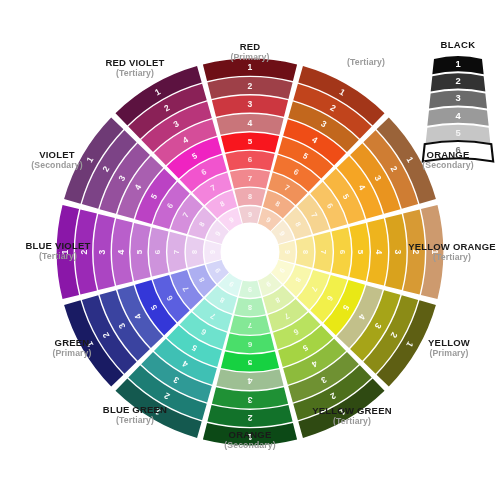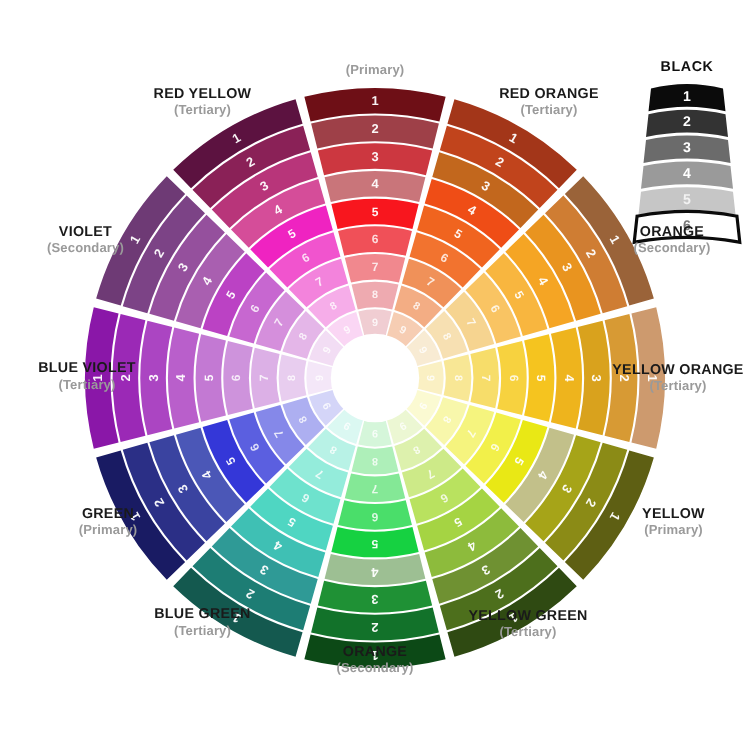--- a/index.html
+++ b/index.html
@@ -314,24 +314,24 @@
         <path d="M 427.3333333333333 127.8 Q 458 121.8 488.6666666666667 127.8 L 490.3333333333333 143 Q 458 137 425.6666666666667 143 Z" fill="#c6c6c6" stroke="none"></path>
         <text x="458" y="135.8" text-anchor="middle" font-family="&quot;Liberation Sans&quot;, sans-serif" font-size="9.4" font-weight="bold" fill="#f2f2f2">5</text>
         <path d="M 425.6666666666667 145 Q 458 139 490.3333333333333 145 L 492 160.2 Q 458 154.2 424 160.2 Z" fill="#ffffff" stroke="none"></path>
         <path d="M 425.6666666666667 145 Q 458 139 490.3333333333333 145 L 492 160.2 Q 458 154.2 424 160.2 Z" fill="none" stroke="#0b0b0b" stroke-width="4.2"></path>
         <path d="M 425.6666666666667 145 Q 458 139 490.3333333333333 145 L 492 160.2 Q 458 154.2 424 160.2 Z" fill="#ffffff" stroke="none"></path>
         <text x="458" y="153" text-anchor="middle" font-family="&quot;Liberation Sans&quot;, sans-serif" font-size="9.4" font-weight="bold" fill="#777777">6</text>
       </g>
     </svg>
 <div class="value-bar-title" style="left: 398px; top: 39px; width: 120px;">BLACK</div>
     <div class="wheel-label" style="left: 180px; top: 42px; width: 140px;">
+      <span class="name">RED</span>
       <span class="kind">(Primary)</span>
     </div>
     <div class="wheel-label" style="left: 296px; top: 58px; width: 140px;">
-      <span class="name">RED ORANGE</span>
       <span class="kind">(Tertiary)</span>
     </div>
     <div class="wheel-label" style="left: 378px; top: 150px; width: 140px;">
       <span class="name">ORANGE</span>
       <span class="kind">(Secondary)</span>
     </div>
     <div class="wheel-label" style="left: 382px; top: 242px; width: 140px;">
       <span class="name">YELLOW ORANGE</span>
       <span class="kind">(Tertiary)</span>
     </div>
@@ -357,16 +357,16 @@
     </div>
     <div class="wheel-label" style="left: -12px; top: 241px; width: 140px;">
       <span class="name">BLUE VIOLET</span>
       <span class="kind">(Tertiary)</span>
     </div>
     <div class="wheel-label" style="left: -13px; top: 150px; width: 140px;">
       <span class="name">VIOLET</span>
       <span class="kind">(Secondary)</span>
     </div>
     <div class="wheel-label" style="left: 65px; top: 58px; width: 140px;">
-      <span class="name">RED YELLOW</span>
+      <span class="name">RED VIOLET</span>
       <span class="kind">(Tertiary)</span>
     </div>
   </div>
 
 </body></html>

